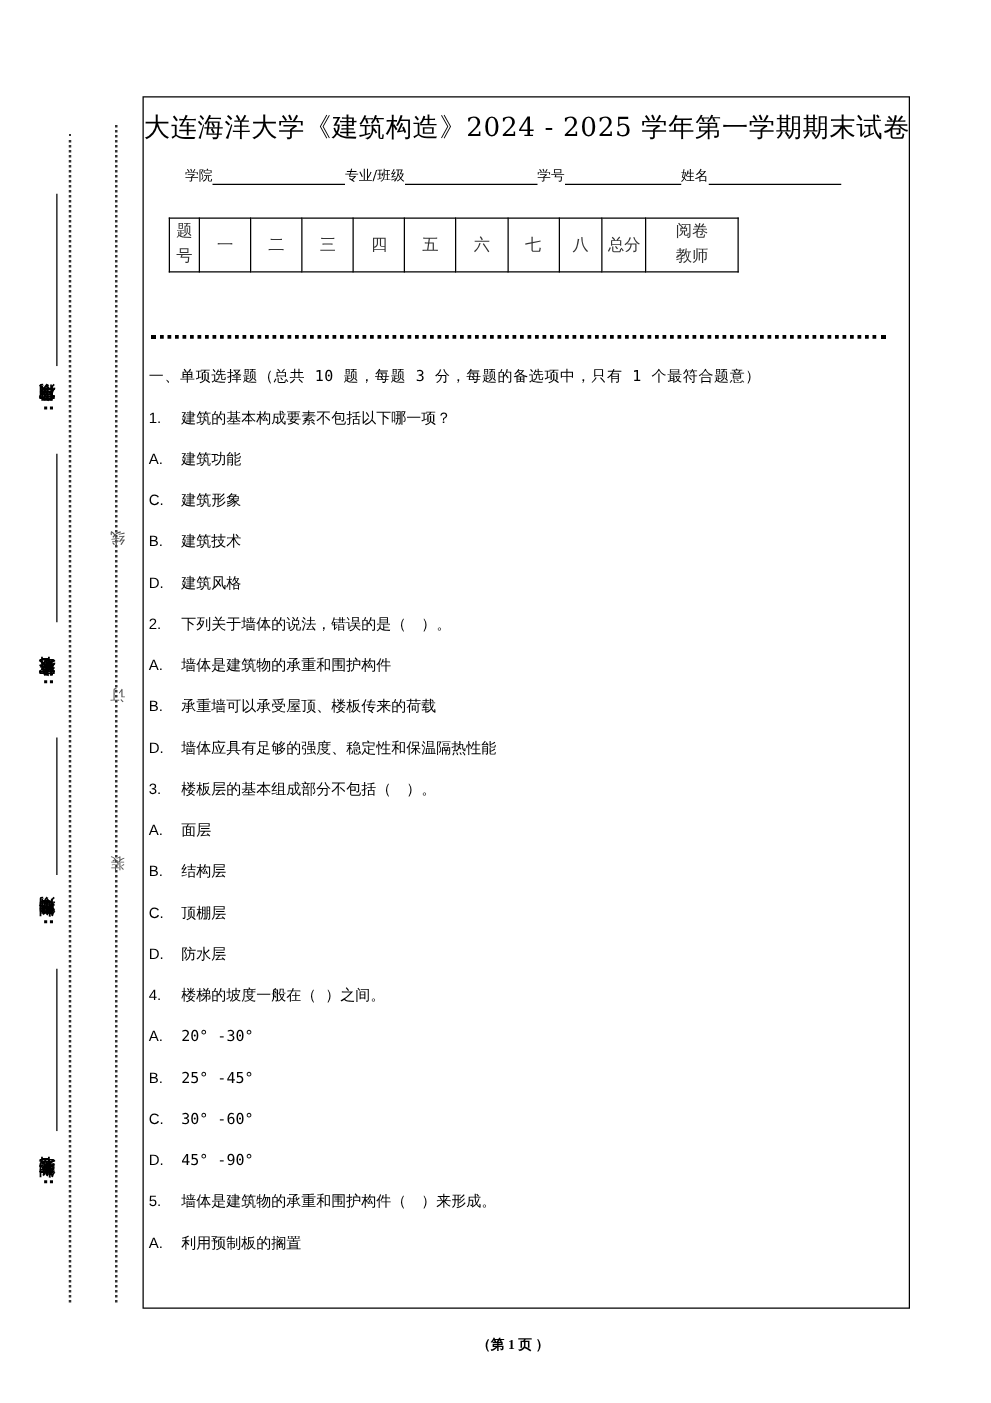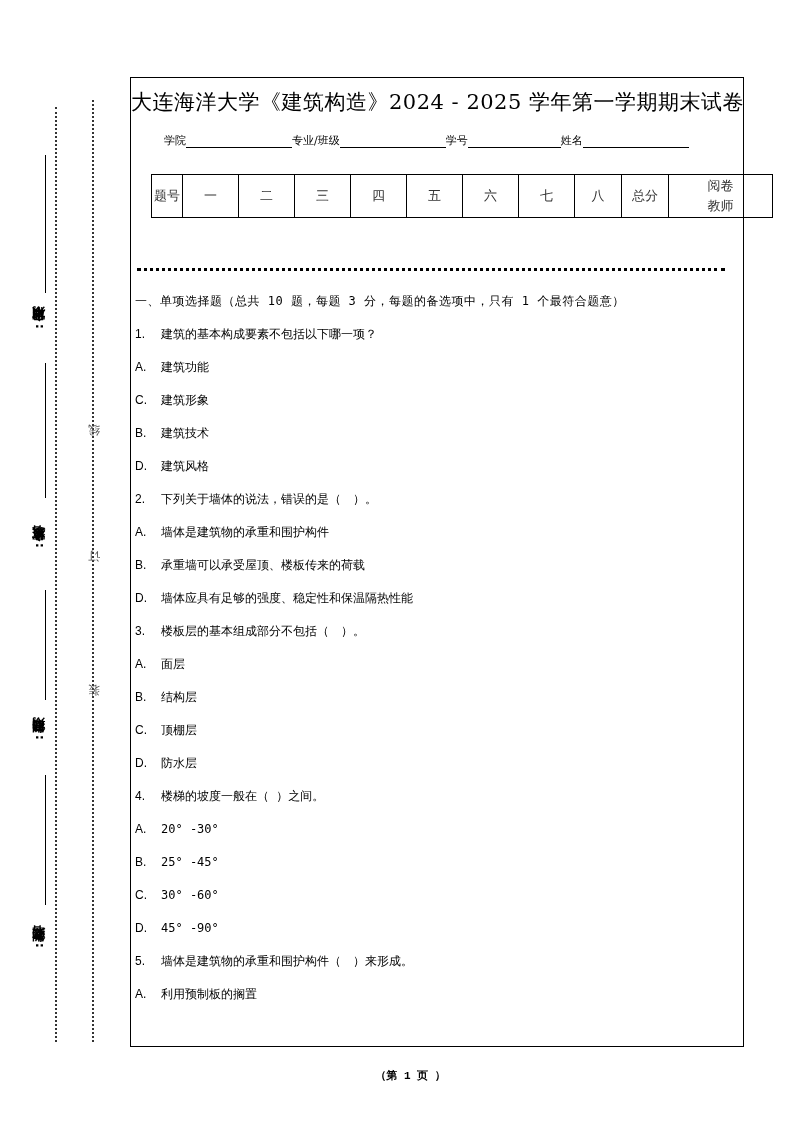--- a/index.html
+++ b/index.html
@@ -20,36 +20,36 @@
     background: #fff; line-height: 22px; letter-spacing: 1px;
   }
   .binding-char {
     position: absolute; left: 86px; width: 16px;
     font-family: "DejaVu Serif", "Liberation Serif", serif;
     font-size: 12px; color: #555; text-align: center; background: #fff;
     writing-mode: vertical-rl; transform: rotate(180deg);
   }
   
   .frame {
-    position: absolute; left: 130px; top: 77px; width: 614px; height: 970px;
+    position: absolute; left: 114px; top: 77px; width: 614px; height: 970px;
     border: 1.5px solid #000; box-sizing: border-box;
   }
   .title {
     position: absolute; left: 0; right: 0; top: 10px; text-align: center;
     font-family: "DejaVu Serif", "Liberation Serif", serif;
     font-size: 21px; letter-spacing: 0.5px; white-space: nowrap;
   }
   .info-row {
     position: absolute; left: 33px; top: 55px; font-size: 11px;
     display: flex; align-items: flex-start; white-space: nowrap;
   }
   .info-row .lbl { font-family: "DejaVu Serif", serif; }
   .info-row .blank { display: inline-block; border-bottom: 1px solid #000; height: 14px; }
   .score-table {
-    position: absolute; left: 20px; top: 96px; width: 622px;
+    position: absolute; left: 20px; top: 96px; width: 456px;
     border-collapse: collapse; font-family: "DejaVu Sans", "Liberation Sans", sans-serif;
   }
   .score-table td {
     border: 1px solid #000; text-align: center; vertical-align: middle;
     font-size: 13px; color: #333; height: 42px; padding: 0;
   }
   .score-table td.rowhead { width: 26px; line-height: 20px; font-size: 13px; }
   .score-table td.teacher { line-height: 20px; }
   .dot-sep {
     position: absolute; left: 6px; right: 18px; top: 190px; border-top: 3px dotted #000;
@@ -57,21 +57,21 @@
   .content {
     position: absolute; left: 4px; top: 212px; right: 6px;
     font-family: "DejaVu Sans Mono", "Liberation Mono", monospace;
     font-size: 12px;
   }
   .line { height: 33px; line-height: 22px; white-space: nowrap; }
   .line .mk { display: inline-block; width: 26px; font-family: "Liberation Sans", sans-serif; }
   .section-head { letter-spacing: 0.5px; }
   .footer {
     position: absolute; top: 1068px; left: 0; right: 0; text-align: center;
-    font-family: Liberation Mono, monospace; font-weight: bold; font-size: 11px; padding-left: 28px;
+    font-family: Liberation Serif, serif; font-weight: bold; font-size: 11px; padding-left: 28px;
   }
 </style>
 </head>
 <body>
 
 <div>
   <div class="strip-dotted" style="left:55px; top:107px; height:935px;"></div>
   <div class="strip-dotted" style="left:92px; top:100px; height:942px;"></div>
 
   <div class="strip-line-solid" style="top:155px; height:138px;"></div>

